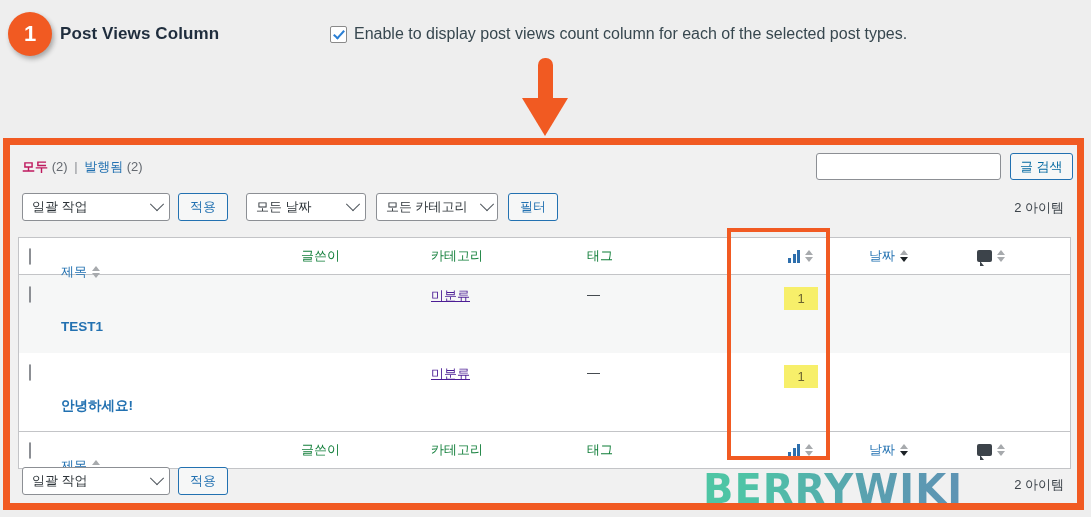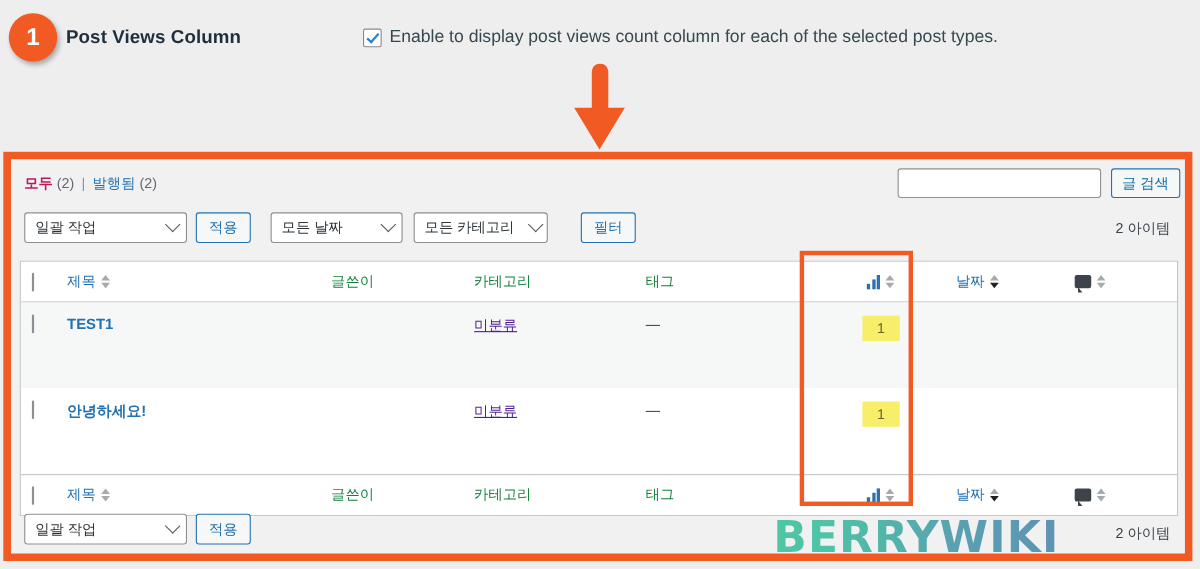--- a/index.html
+++ b/index.html
@@ -85,21 +85,21 @@
     border:1px solid #c3c4c7;box-sizing:border-box;}
   .tr{display:flex;align-items:flex-start;box-sizing:border-box;width:100%;}
   .tr.head,.tr.foot{height:37px;align-items:center;background:#fff;}
   .tr.head{border-bottom:1px solid #c3c4c7;}
   .tr.foot{border-top:1px solid #c3c4c7;}
   .tr.r1{background:#f6f7f7;height:78px;}
   .tr.r2{background:#fff;height:78px;}
   .c{box-sizing:border-box;font-size:13px;color:#2c3338;padding-top:0;}
   .tr.r1 .c,.tr.r2 .c{padding-top:12px;}
   .c-cb{width:42px;padding-left:10px;}
-  .c-title{width:240px;}
+  .c-title{width:240px;margin-top:32px;}
   .c-author{width:130px;}
   .c-cat{width:156px;}
   .c-tag{width:160px;}
   .c-views{width:108px;display:flex;justify-content:center;}
   .c-date{width:110px;padding-left:14px;}
   .c-cmt{width:92px;padding-left:12px;}
   .hcb{width:16px;height:16px;border:1px solid #8c8f94;border-radius:3px;background:#fff;
        box-sizing:border-box;margin-top:0;}
   .tr.r1 .hcb,.tr.r2 .hcb{margin-top:1px;}
   .colname{color:#2271b1;font-weight:normal;}
@@ -179,21 +179,21 @@
         </div>
         <div class="btn" style="left:168px;">적용</div>
         <div class="sel" style="left:236px;width:120px;">
           <span>모든 날짜</span>
           <span class="chev"></span>
         </div>
         <div class="sel tight" style="left:366px;width:122px;">
           <span>모든 카테고리</span>
           <span class="chev"></span>
         </div>
-        <div class="btn" style="left:518px;">필터</div>
+        <div class="btn" style="left:498px;">필터</div>
       </div>
       <div class="count-top">2 아이템</div>
 
       <div class="tbl">
 
         <div class="tr head">
           <div class="c c-cb">
             <span class="hcb"></span>
           </div>
           <div class="c c-title">

